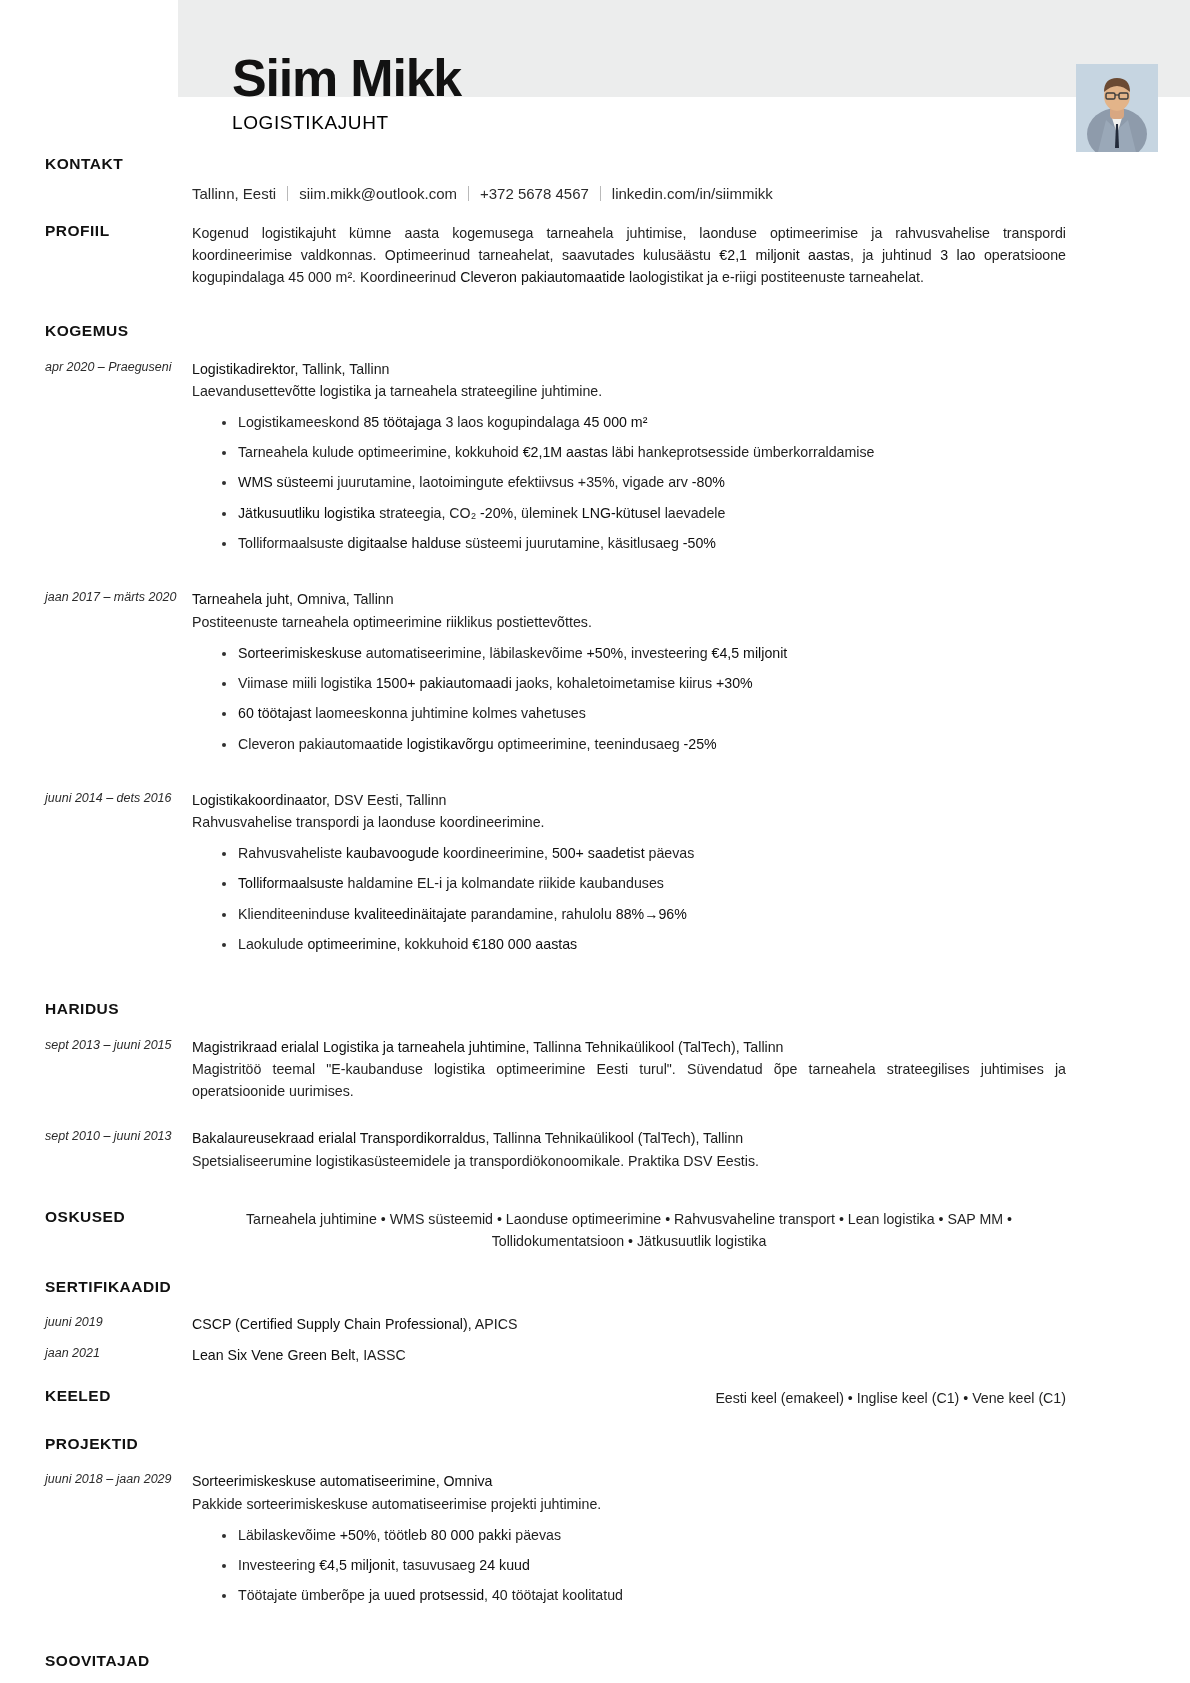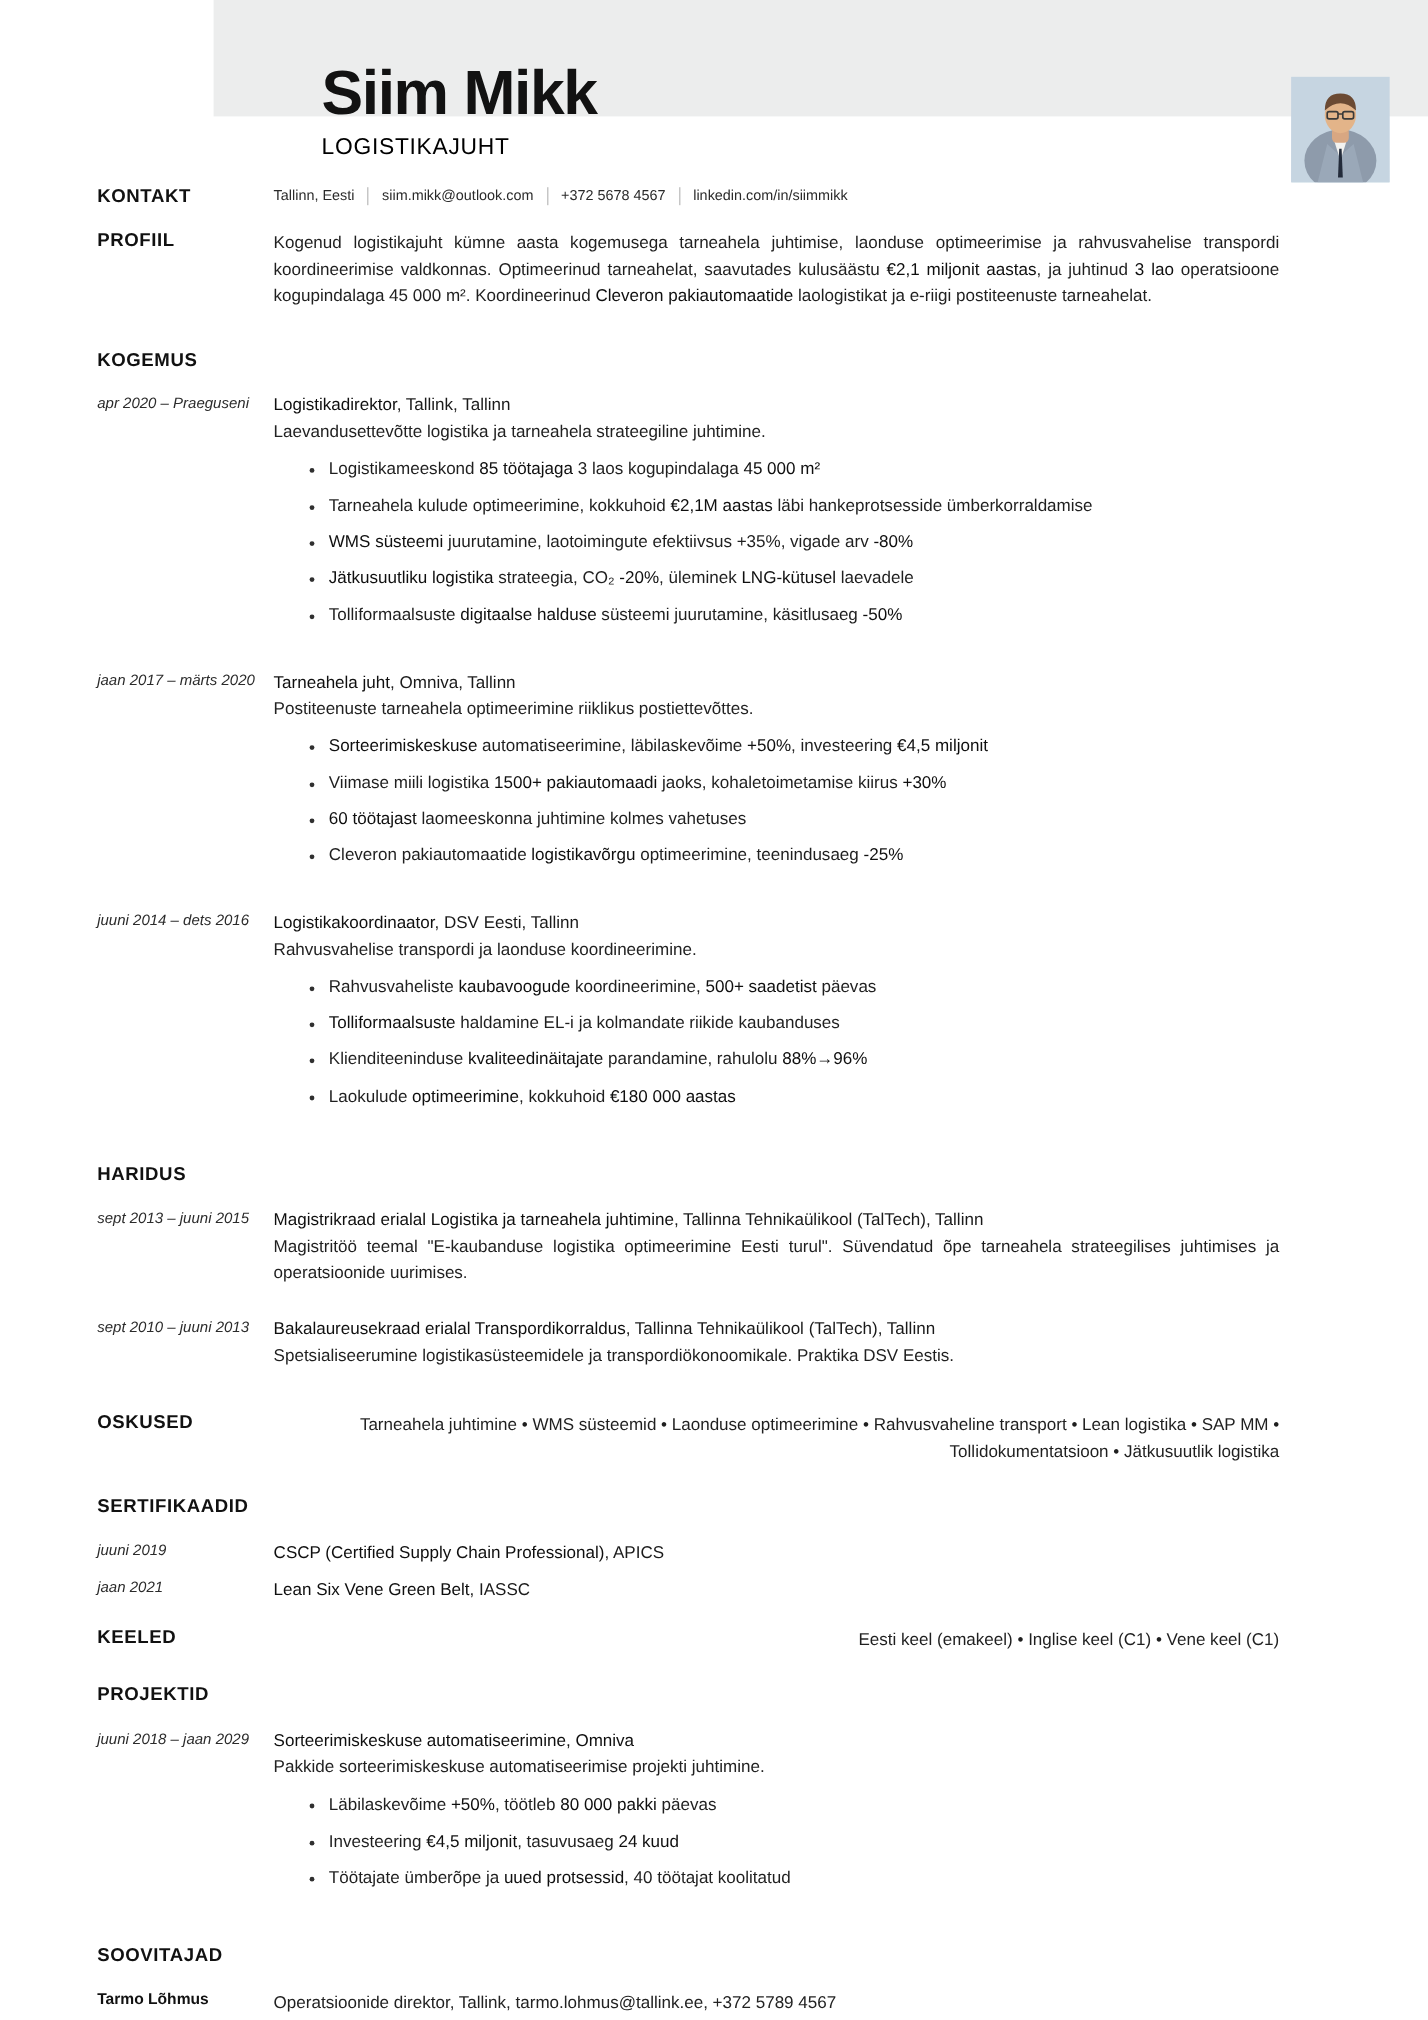--- a/index.html
+++ b/index.html
@@ -12,21 +12,20 @@
     color: #1a1a1a;
     -webkit-font-smoothing: antialiased;
   }
   .page {
     position: relative;
     width: 1190px;
     height: 1683px;
     background: #ffffff;
     overflow: hidden;
     box-sizing: border-box;
-    padding-left: 36px;
   }
 
   
   .header-band {
     position: absolute;
     left: 178px;
     top: 0;
     width: 1012px;
     height: 97px;
     background: #eceded;
@@ -106,26 +105,27 @@
 
   .body-text {
     font-size: 14.2px;
     line-height: 1.55;
     color: #1f1f1f;
     text-align: justify;
   }
   .body-text b, .item-title b, .bullets b, .inline b { font-weight: 400; color: #0f0f0f; }
 
   .contact-line {
-    font-size: 12px;
+    font-size: 15px;
     color: #2a2a2a;
     line-height: 1.4;
     display: flex;
     align-items: center;
     flex-wrap: wrap;
+    margin-top: 28px;
   }
   .contact-sep {
     display: inline-block;
     width: 1px;
     height: 15px;
     background: #b9b9b9;
     margin: 0 11px;
   }
 
   .item-title {
@@ -325,21 +325,21 @@
     <div class="gap-m"></div>
   </div>
 
   <div class="gap-xs"></div>
 
   <div class="row">
     <div class="col-left">
       <div class="section-label">OSKUSED</div>
     </div>
     <div class="col-right">
-      <div class="body-text" style="text-align:right">Tarneahela juhtimine • WMS süsteemid • Laonduse optimeerimine • Rahvusvaheline transport • Lean logistika • SAP MM • Tollidokumentatsioon • Jätkusuutlik logistika</div>
+      <div class="body-text" style="text-align:center">Tarneahela juhtimine • WMS süsteemid • Laonduse optimeerimine • Rahvusvaheline transport • Lean logistika • SAP MM • Tollidokumentatsioon • Jätkusuutlik logistika</div>
     </div>
   </div>
 
   <div class="gap-m"></div>
 
   <div class="row">
     <div class="col-left">
       <div class="section-label">SERTIFIKAADID</div>
     </div>
     <div class="col-right"></div>

